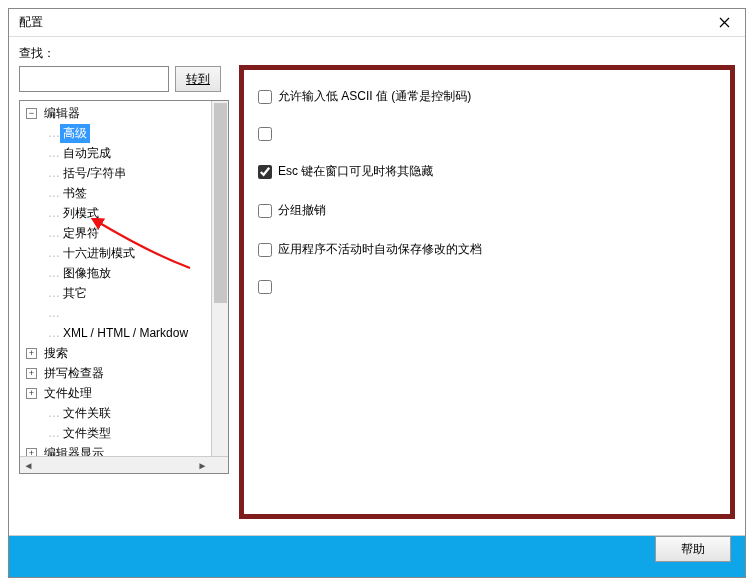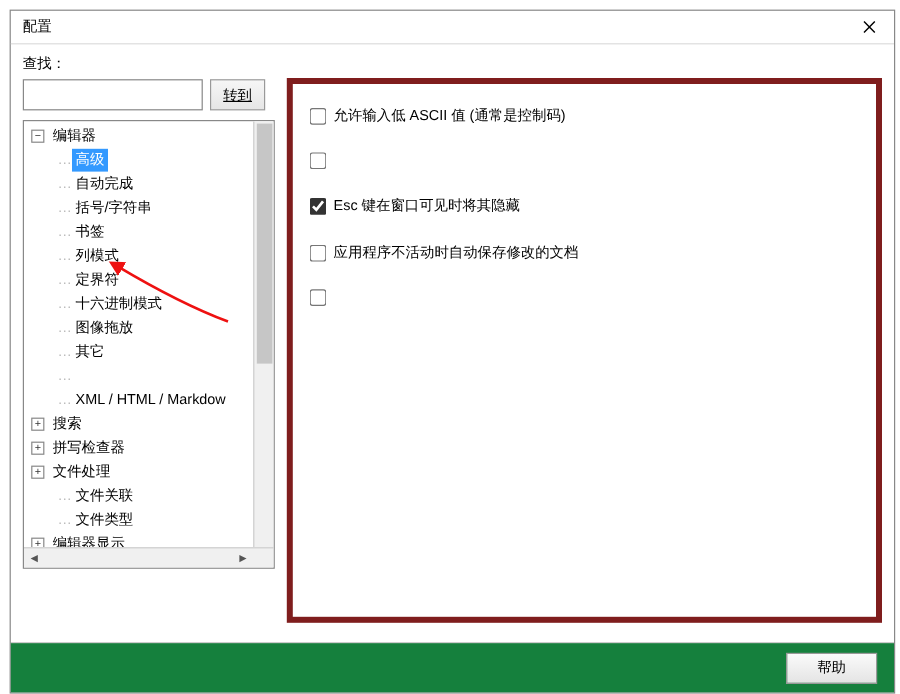--- a/index.html
+++ b/index.html
@@ -153,23 +153,23 @@
   .opt input[type=checkbox] {
     width: 14px; height: 14px;
     margin-right: 6px;
     accent-color: #333;
   }
   .footer {
     border-top: 1px solid #ccc;
     height: 42px;
     display: flex;
     justify-content: flex-end;
-    align-items: center;
+    align-items: flex-start;
     padding-right: 14px;
-    background: #15803d;
+    background: #0ea5e9;
   }
   .help-btn {
     width: 76px; height: 26px;
     border: 1px solid #999;
     background: linear-gradient(#fafafa,#e4e4e4);
     font-size: 12px;
     cursor: pointer;
   }
   
   .arrow-anno {
@@ -293,20 +293,24 @@
           </label>
           <label class="opt">
             <input type="checkbox" style="">
           </label>
           <label class="opt">
             <input type="checkbox" checked="" style="">
             <span>Esc 键在窗口可见时将其隐藏</span>
           </label>
           <label class="opt">
             <input type="checkbox" style="">
+            <span>分组撤销</span>
+          </label>
+          <label class="opt">
+            <input type="checkbox" style="">
             <span>应用程序不活动时自动保存修改的文档</span>
           </label>
           <label class="opt">
             <input type="checkbox" style="">
           </label>
         </div>
 
     </div>
   </div>
 

